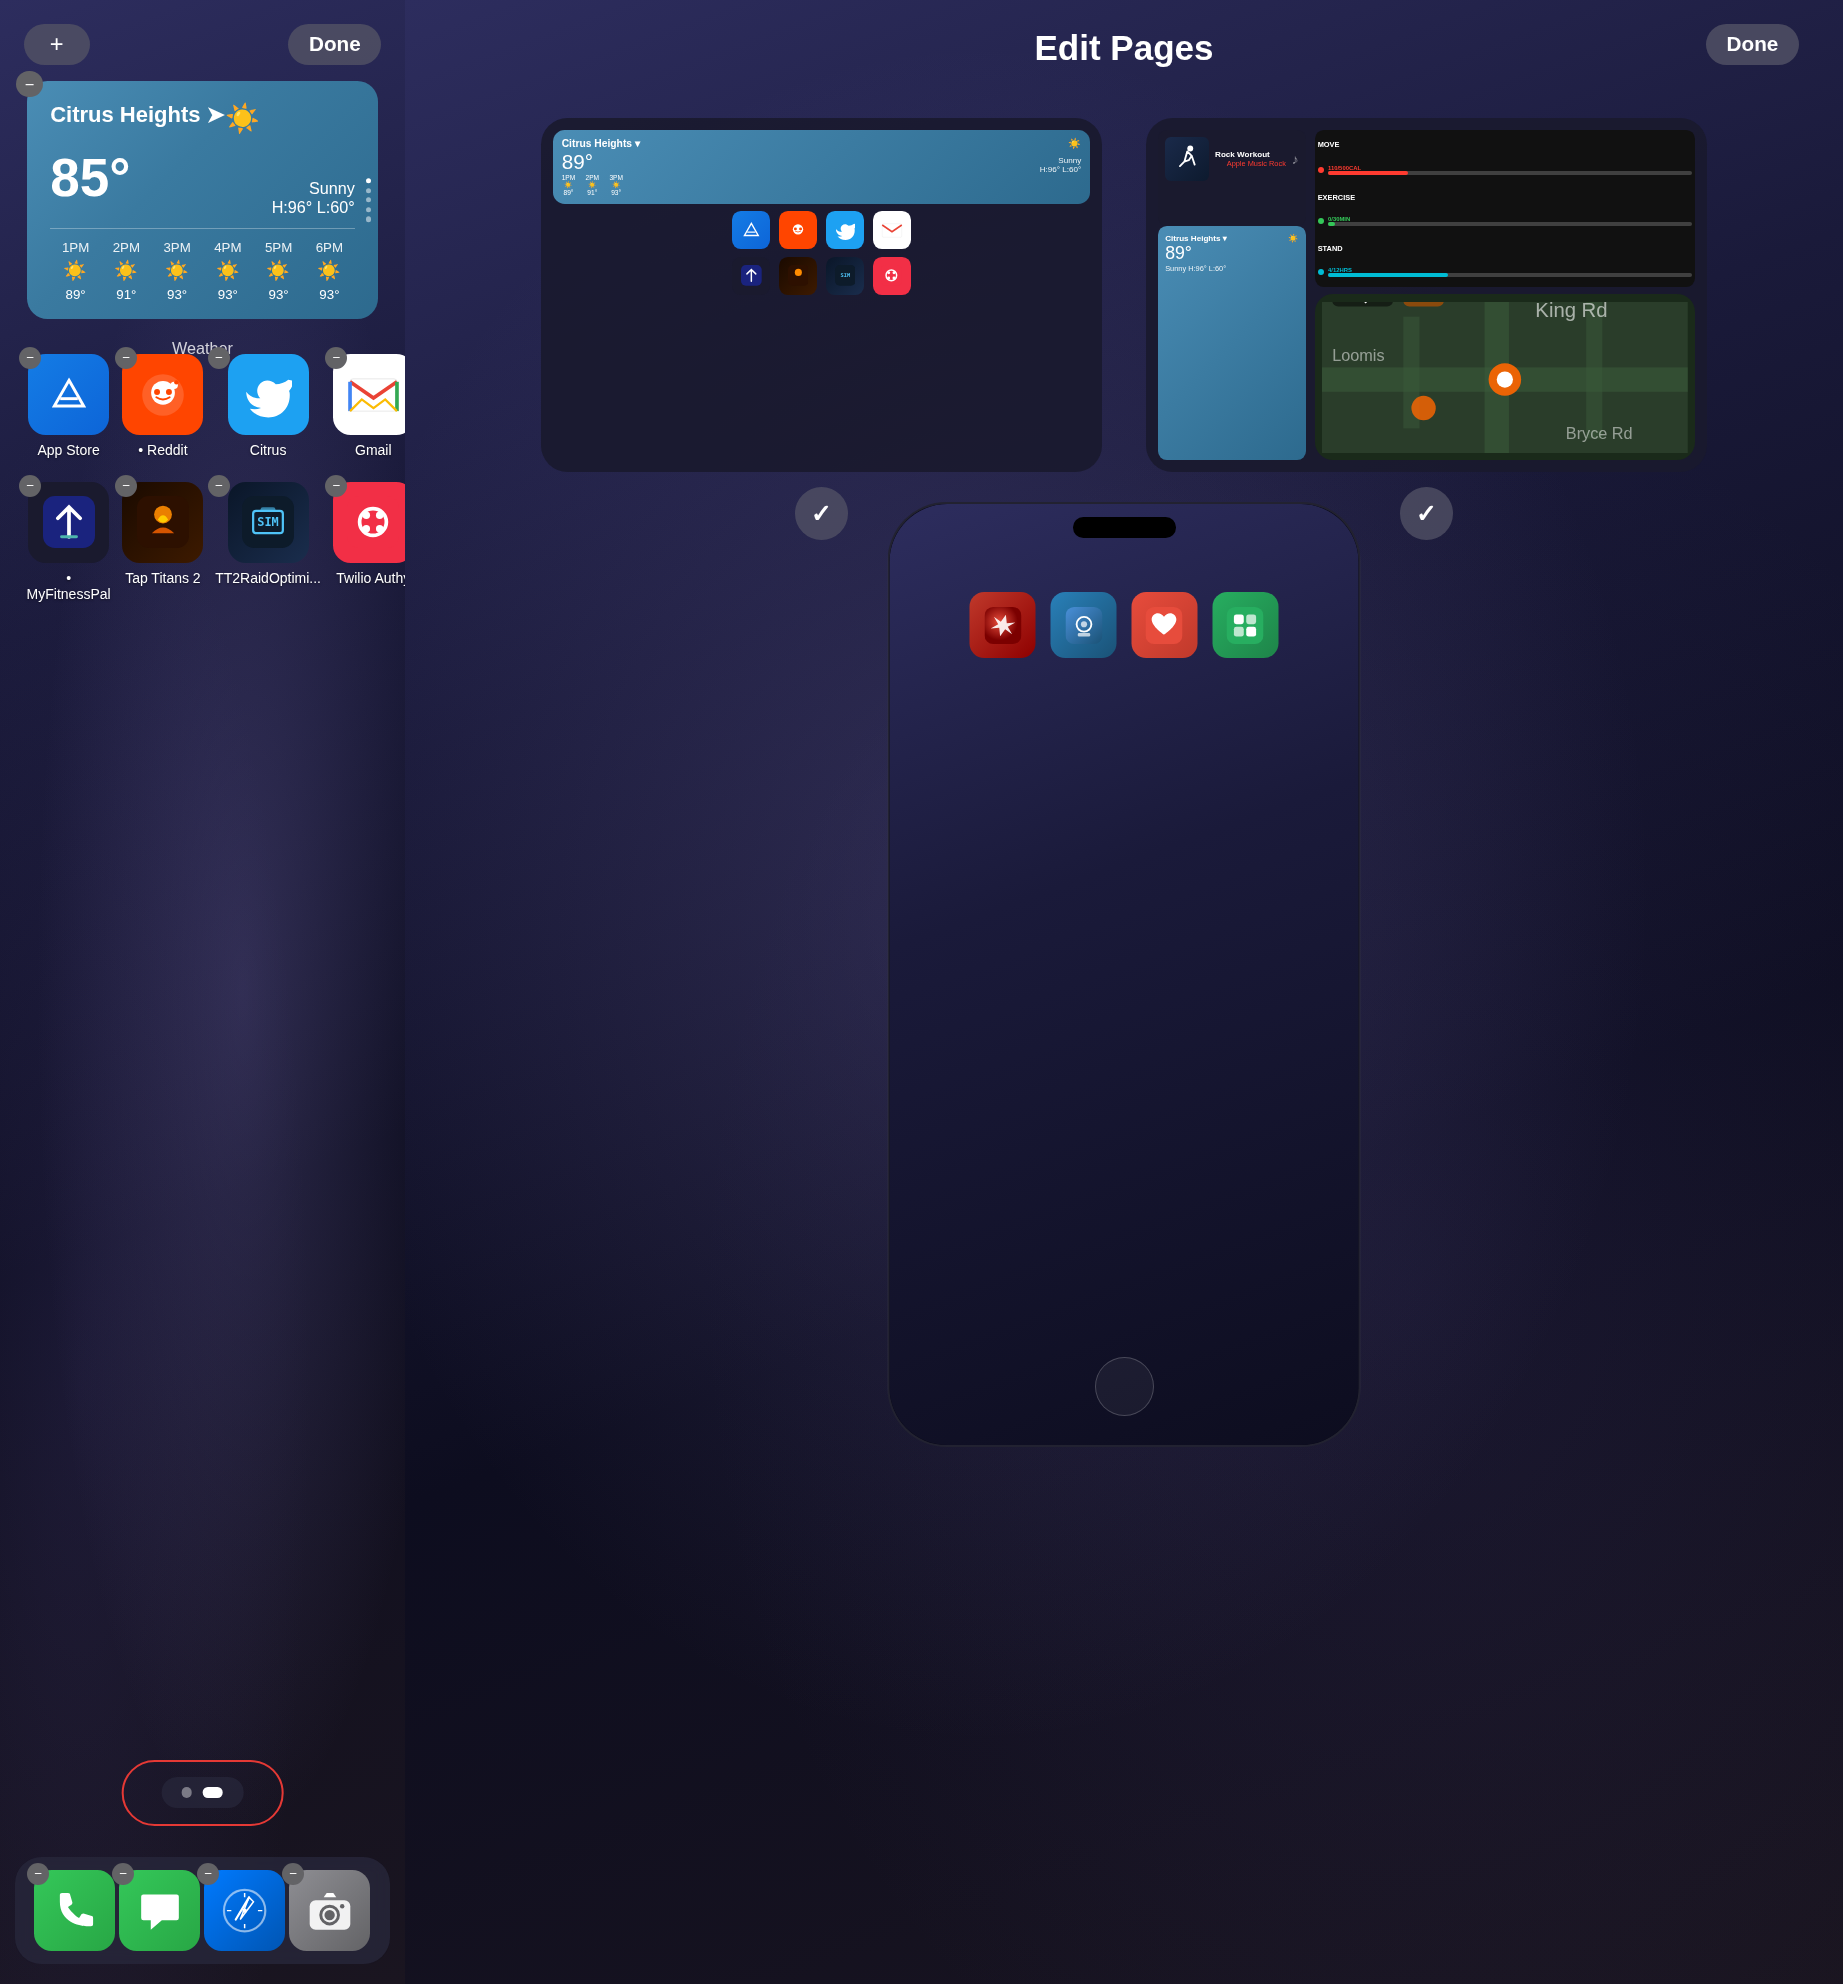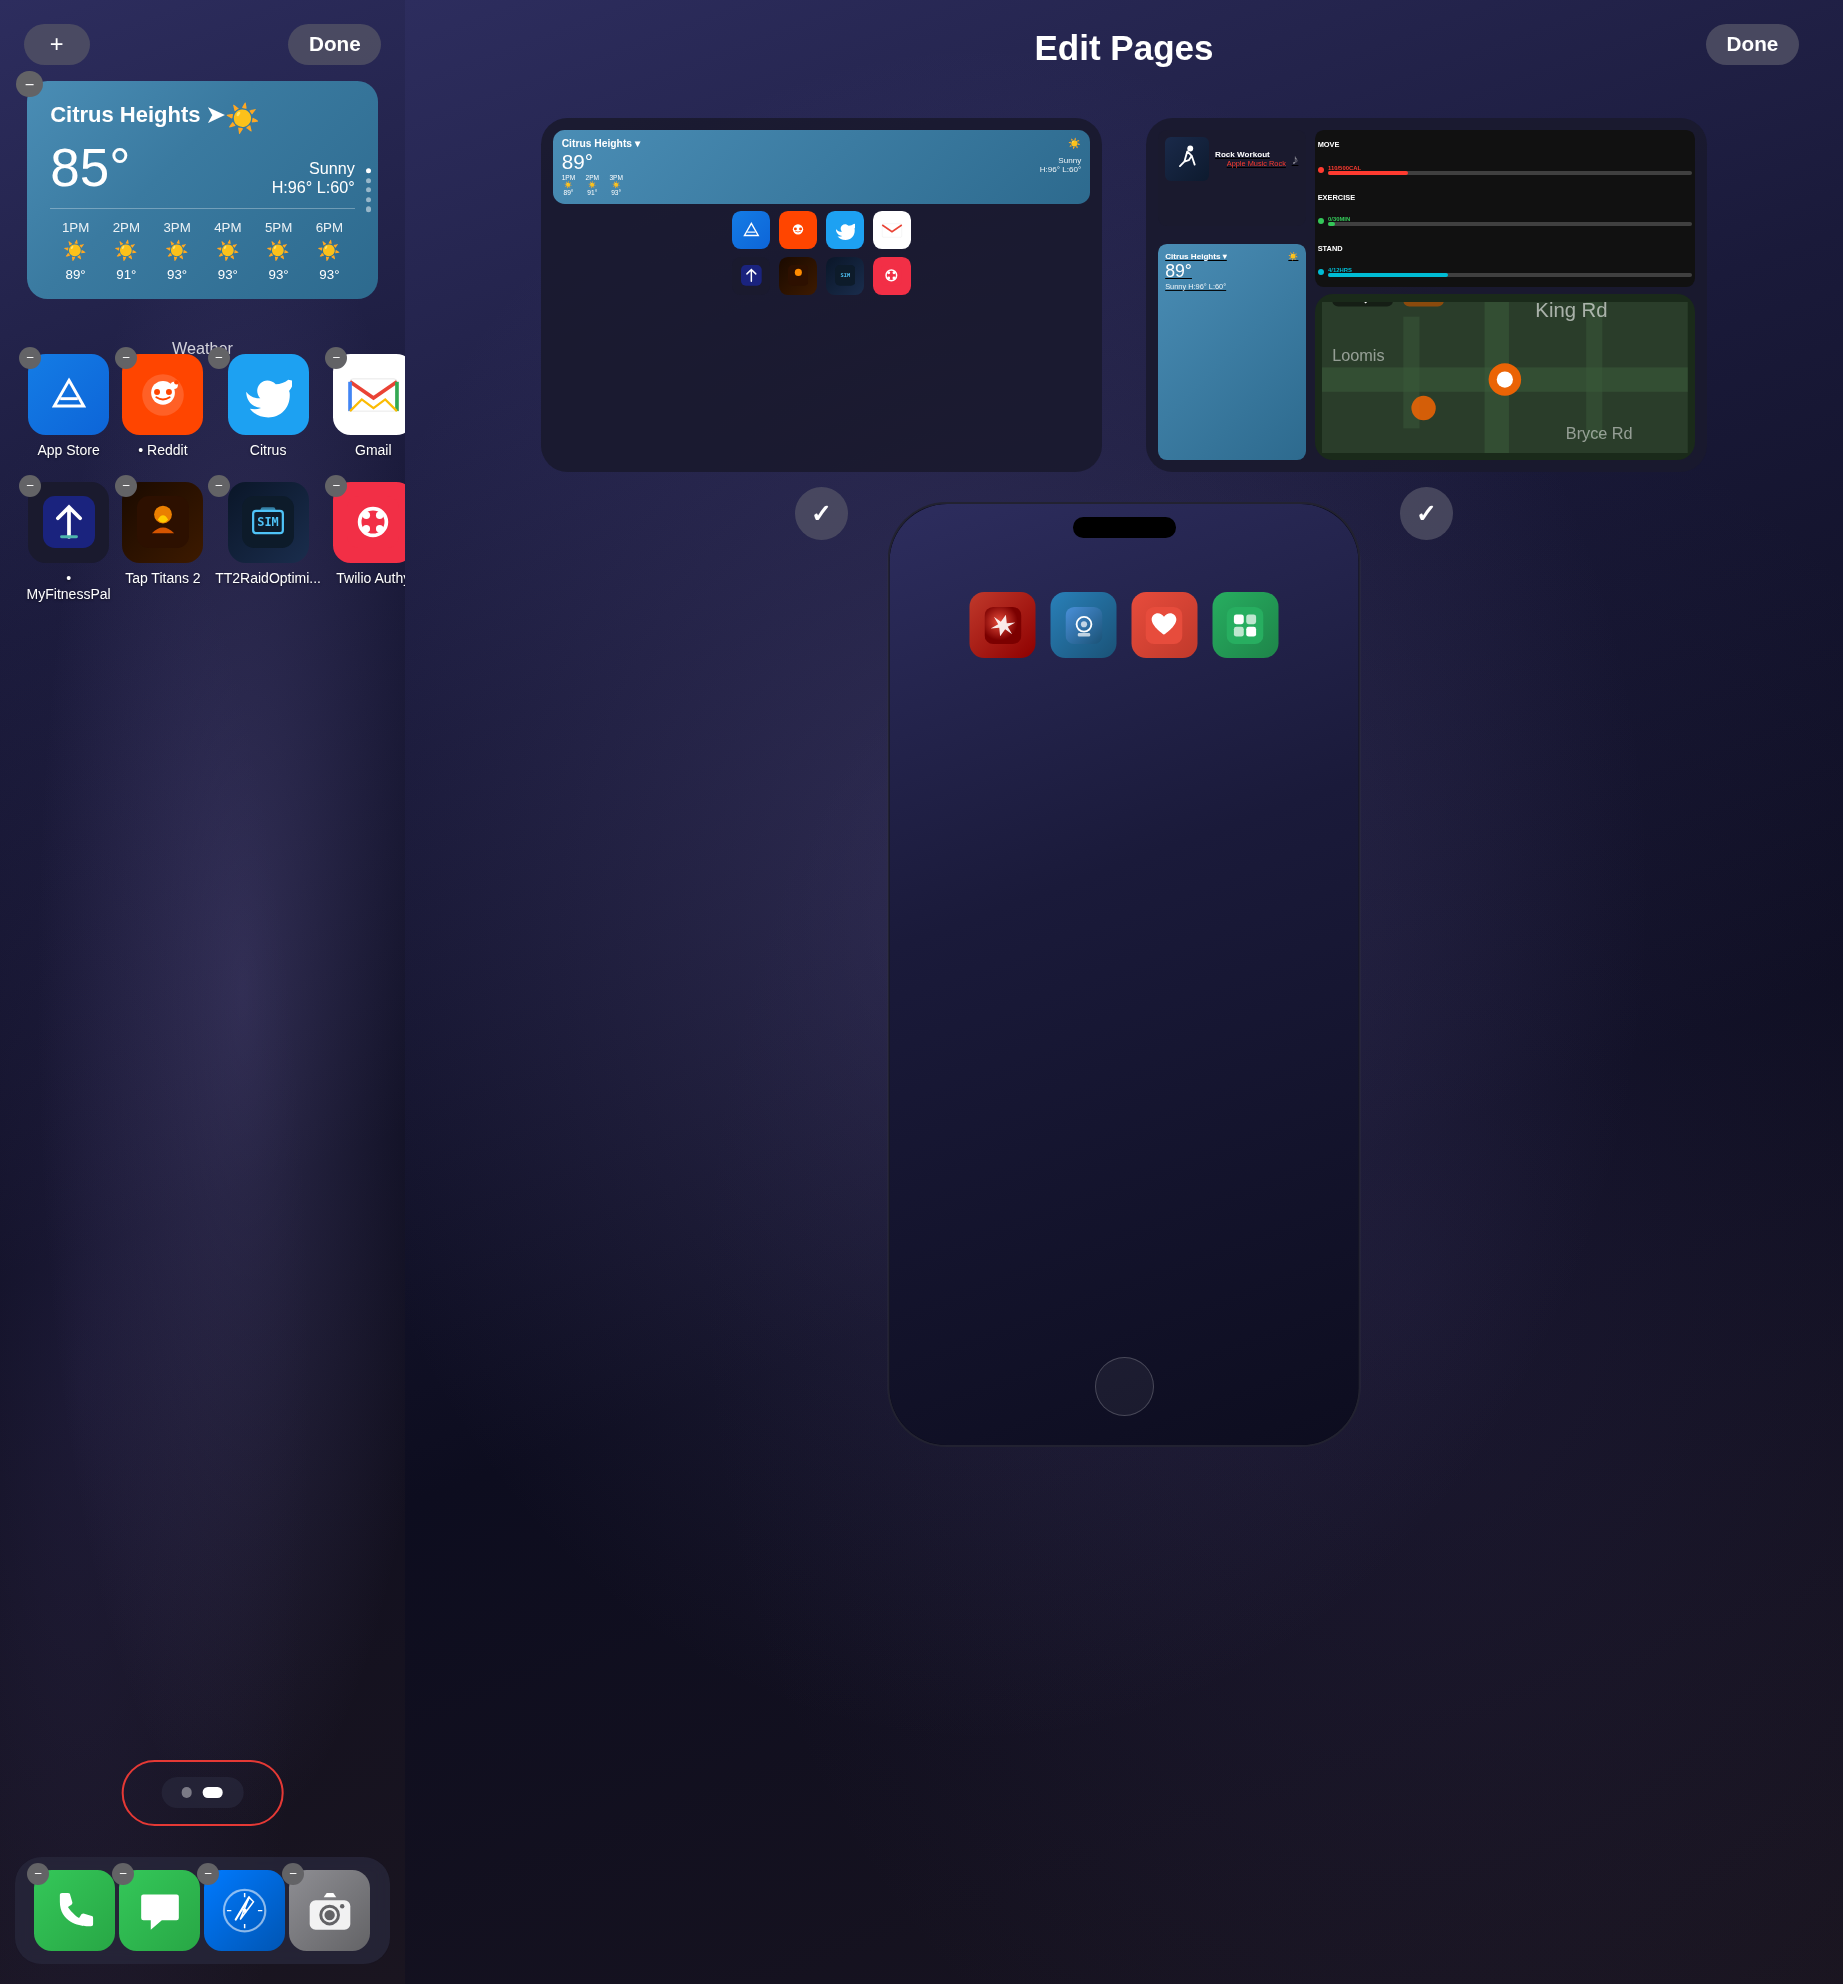--- a/index.html
+++ b/index.html
@@ -110,23 +110,23 @@
       font-weight: 600;
       display: flex;
       align-items: center;
       gap: 5.9px;
     }
     .weather-sun-icon {
       font-size: 28px;
     }
     .weather-temp {
       font-size: 53px;
-      font-weight: 400;
+      font-weight: 700;
       line-height: 1;
-      margin: 3px 0;
+      margin: 13px 0;
     }
     .weather-right-info {
       text-align: right;
       font-size: 16.2px;
     }
     .weather-main-row {
       display: flex;
       justify-content: space-between;
       align-items: flex-end;
     }
@@ -405,23 +405,22 @@
     
     .thumb-right-inner {
       padding: 11.8px;
       height: 100%;
       display: flex;
       gap: 8.9px;
     }
     .thumb-right-left {
       display: flex;
       flex-direction: column;
-      gap: 18px;
+      gap: 0;
       flex: 0 0 148px;
-      text-decoration: underline;
     }
     .thumb-right-right {
       flex: 1;
       display: flex;
       flex-direction: column;
       gap: 7.4px;
     }
 
     
     .checkmark-row {

